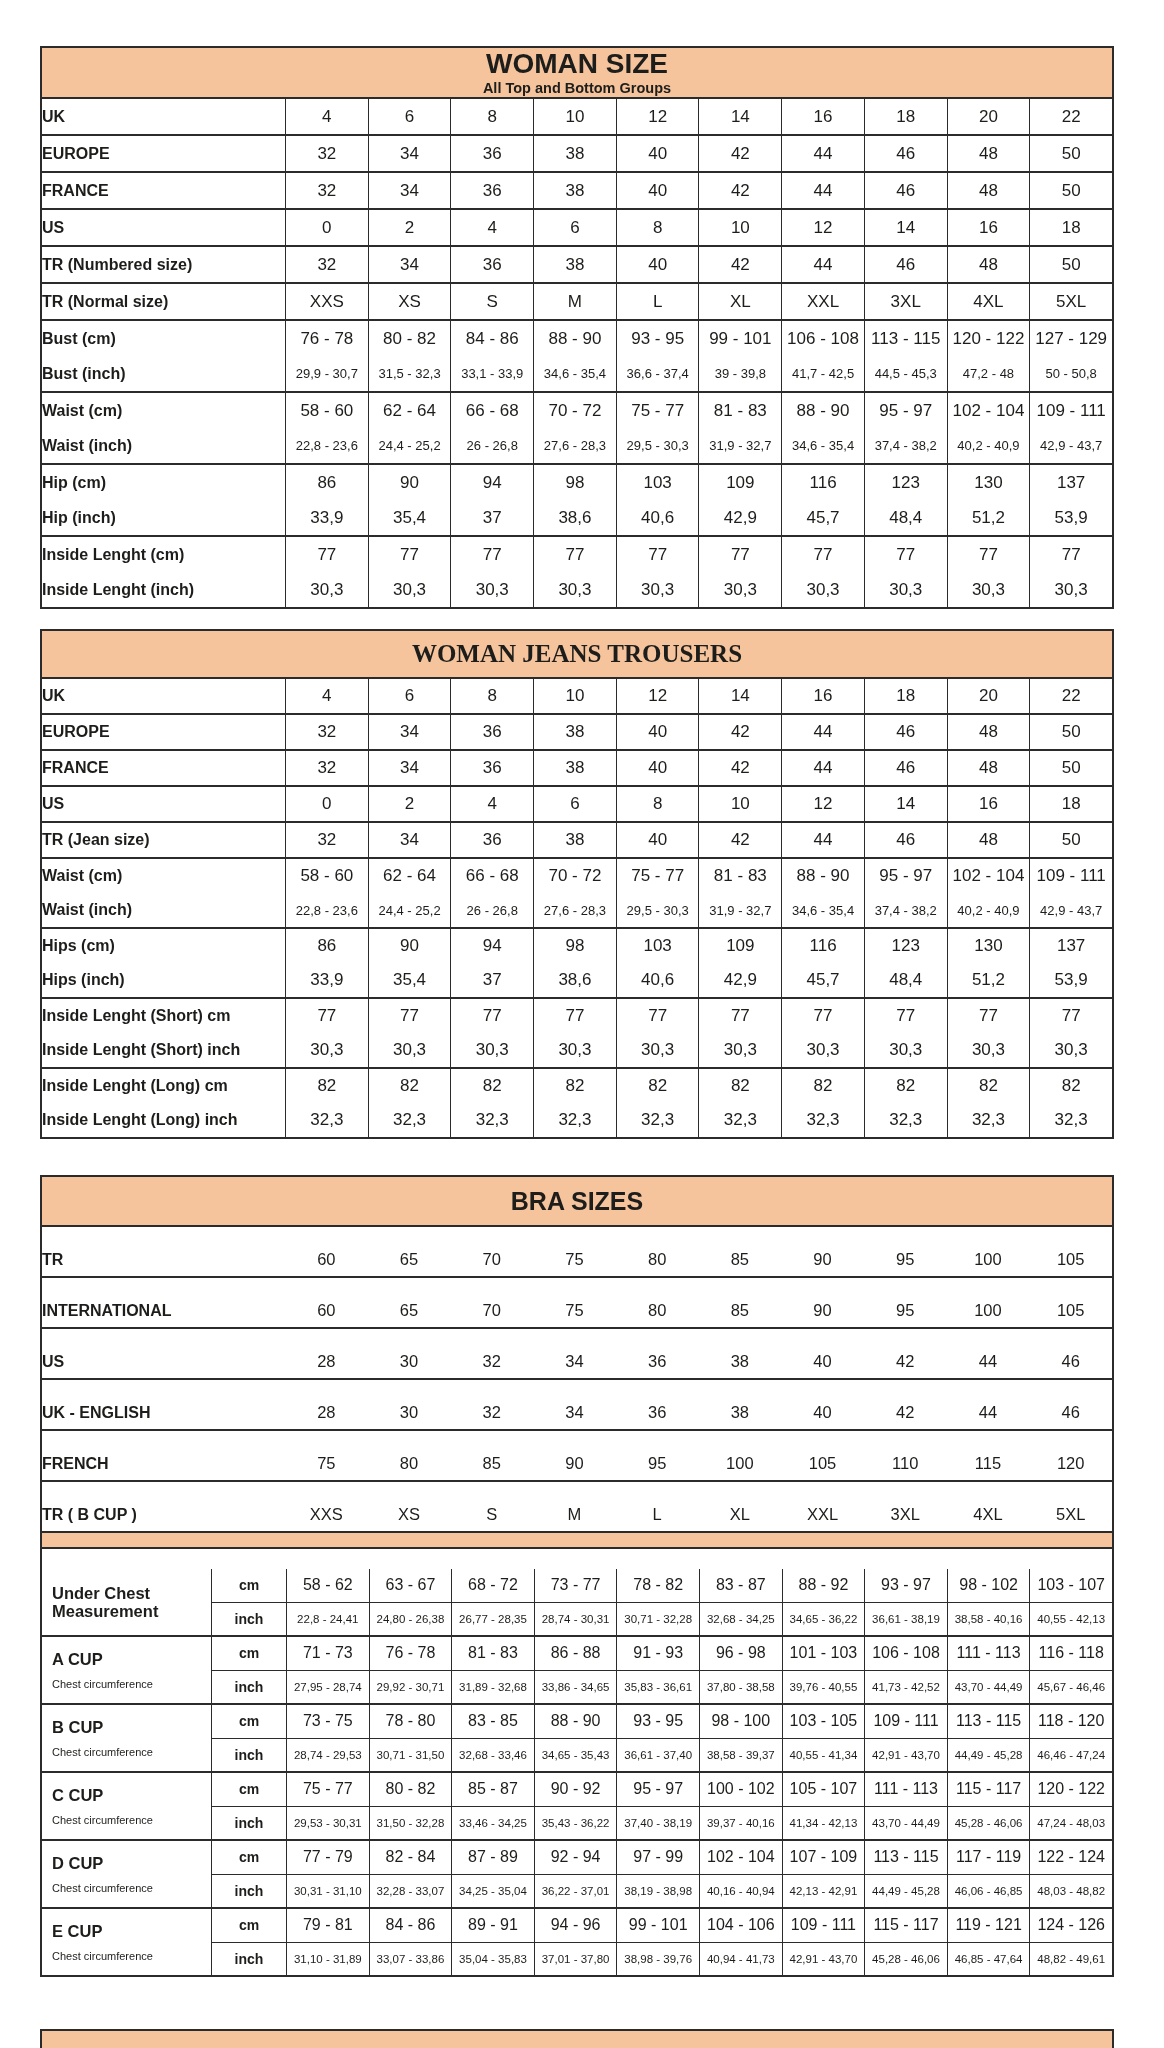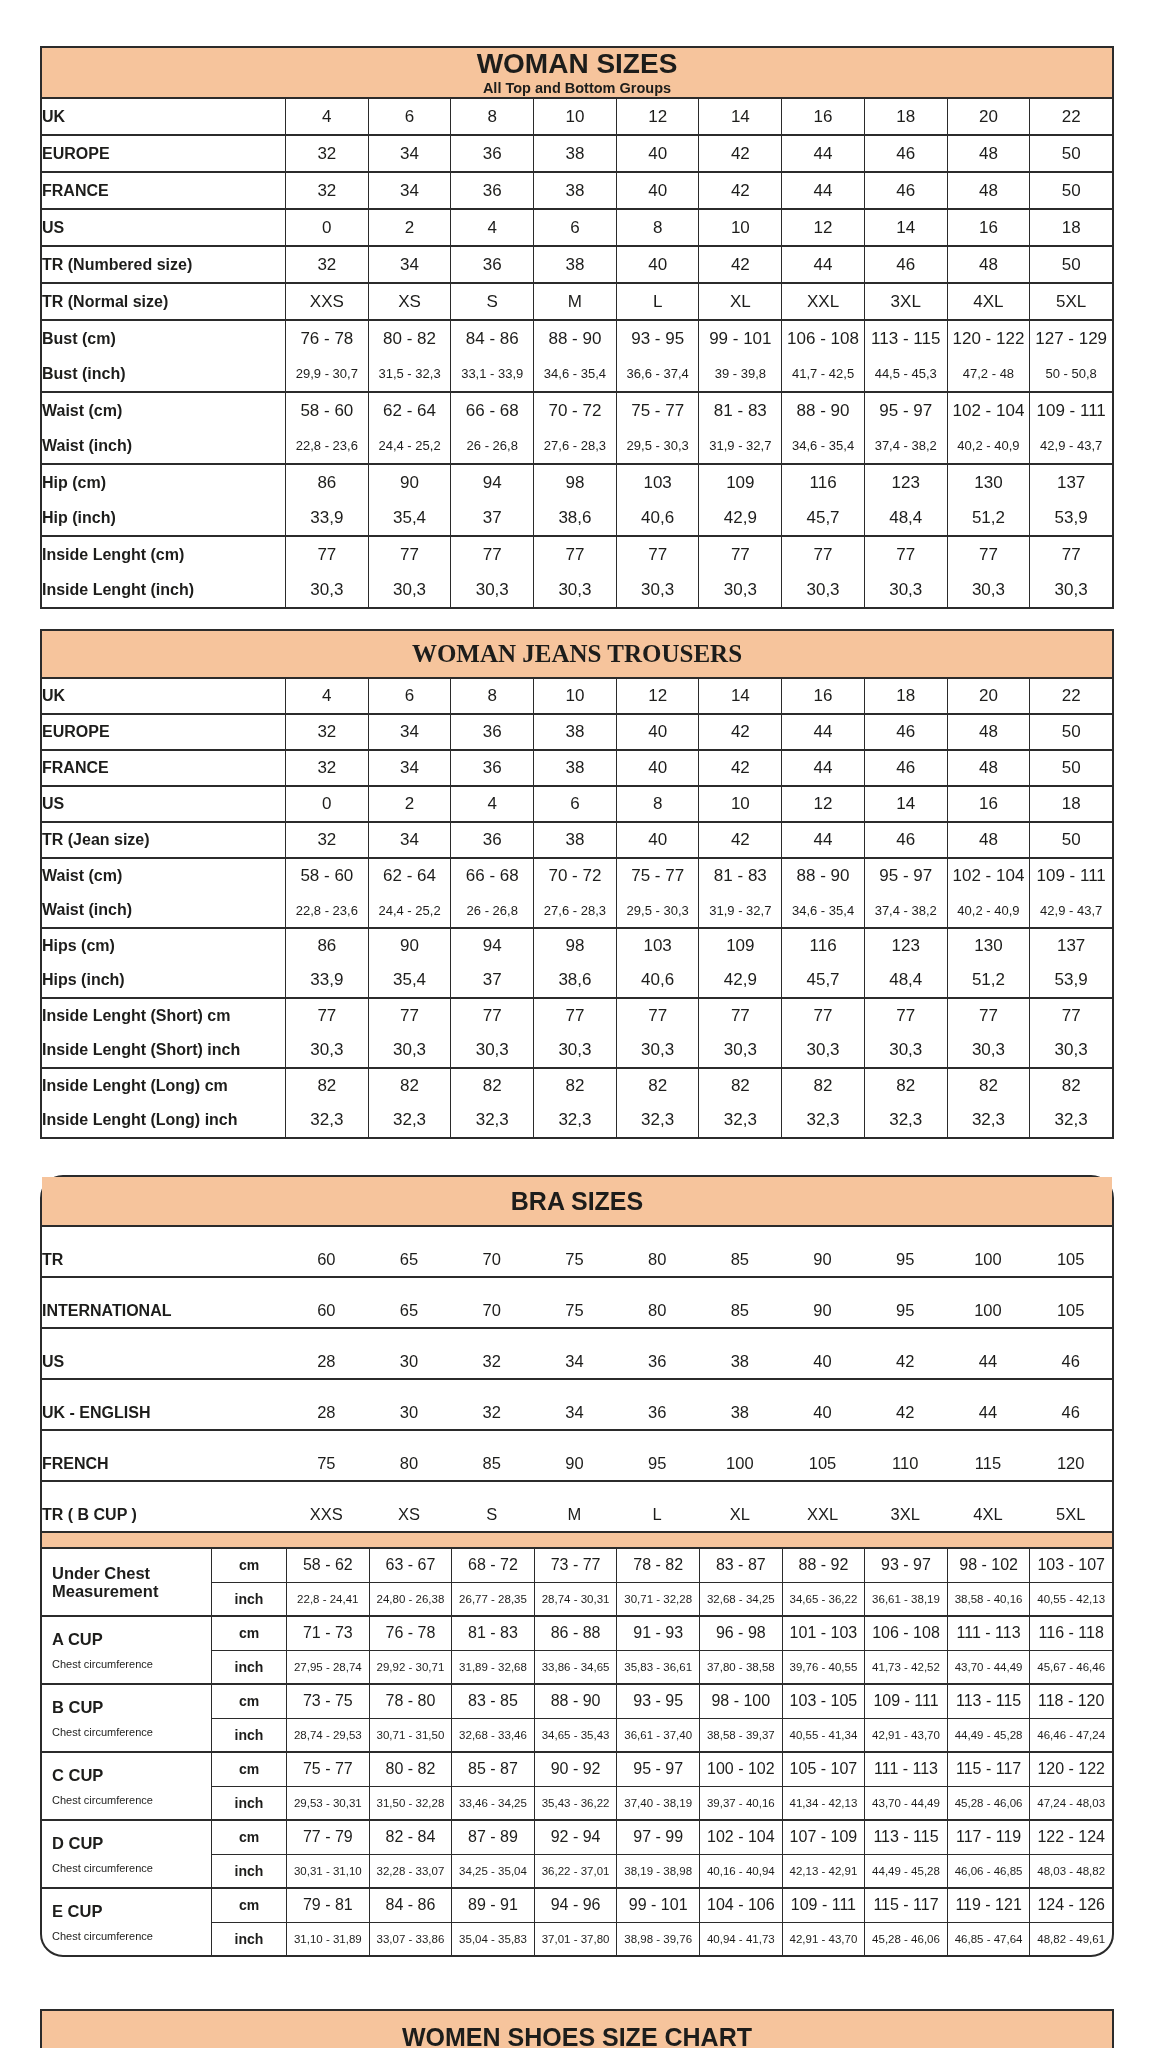--- a/index.html
+++ b/index.html
@@ -21,21 +21,21 @@
   }
   .ttitle{font-weight:bold;font-size:28px;line-height:1.05;}
   .t2 .ttitle,.t3 .ttitle,.t4 .ttitle{font-size:25px;}
   .tsub{font-weight:bold;font-size:14.5px;margin-top:1px;}
   .t1 .thead{height:49px;}
   .t2 .thead{height:46px;font-family:Liberation Serif, serif;}
   .t3 .thead{height:48px;}
   .t4 .thead{height:52px;}
   .t1{margin-bottom:20px;}
   .t2{margin-bottom:36px;}
-  .t3{margin-bottom:52px;border-radius:23px;}
+  .t3{margin-bottom:52px;}
 
   
   .sec{border-top:2px solid var(--bd);}
   .sec:first-child{border-top:0;}
   .row{display:grid;grid-template-columns:243px repeat(10,1fr);}
   .t1 .row{height:35px;}
   .t2 .row{height:34px;}
   .t3 .row.braTop{height:33px;margin-top:16px;}
   .cell{display:flex;align-items:center;justify-content:center;overflow:hidden;white-space:nowrap;}
   .cell.label{justify-content:flex-start;padding-left:0;font-weight:bold;font-size:16px;}
@@ -43,21 +43,21 @@
   .cell.val.sm{font-size:13px;}
   .row .cell + .cell{border-left:1.6px solid var(--bd);}
   .row.braTop .cell + .cell{border-left:0;}
   .row.braTop .cell.val{font-size:16.5px;}
 
   
   .sep{height:14px;background:var(--peach);border-top:2px solid var(--bd);border-bottom:2px solid var(--bd);}
 
   
   .cupgroup{display:flex;border-top:2px solid var(--bd);}
-  .cupgroup.first{border-top:0;}
+  .cupgroup.first{border-top:0;margin-top:20px;}
   .cuplabel{
     width:170px;box-sizing:border-box;border-right:1.6px solid var(--bd);
     display:flex;flex-direction:column;justify-content:center;padding-left:10px;
   }
   .cuplabel .nm{font-weight:bold;font-size:16.5px;line-height:1.1;white-space:normal;}
   .cuplabel .sub{font-size:11px;margin-top:9px;}
   .cuprows{flex:1;display:flex;flex-direction:column;justify-content:center;}
   .cr{display:grid;grid-template-columns:74px repeat(10,1fr);height:32.5px;}
   .cr + .cr{border-top:1px solid var(--bd);}
   .cr .cell + .cell{border-left:1.6px solid var(--bd);}
@@ -73,21 +73,21 @@
   .t4 .row.r-heel .cell.val{font-size:15px;}
   .t4 .cell.label{font-size:17px;}
 </style>
 </head>
 <body>
 
 <div class="page">
 
   <section class="tbl t1">
     <header class="thead">
-      <div class="ttitle">WOMAN SIZES</div>
+      <div class="ttitle">WOMAN SIZE</div>
       <div class="tsub">All Top and Bottom Groups</div>
     </header>
     <div class="tbody">
         <div class="sec">
           <div class="row ">
             <div class="cell label">UK</div>
             <div class="cell val ">4</div>
             <div class="cell val ">6</div>
             <div class="cell val ">8</div>
             <div class="cell val ">10</div>

